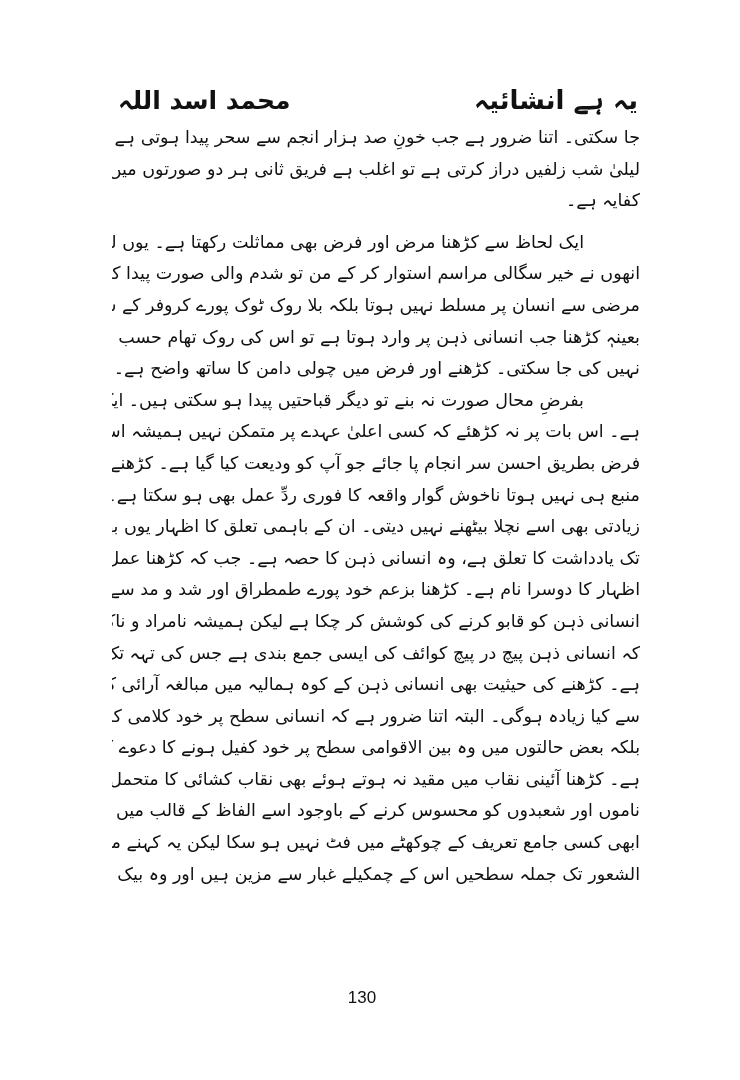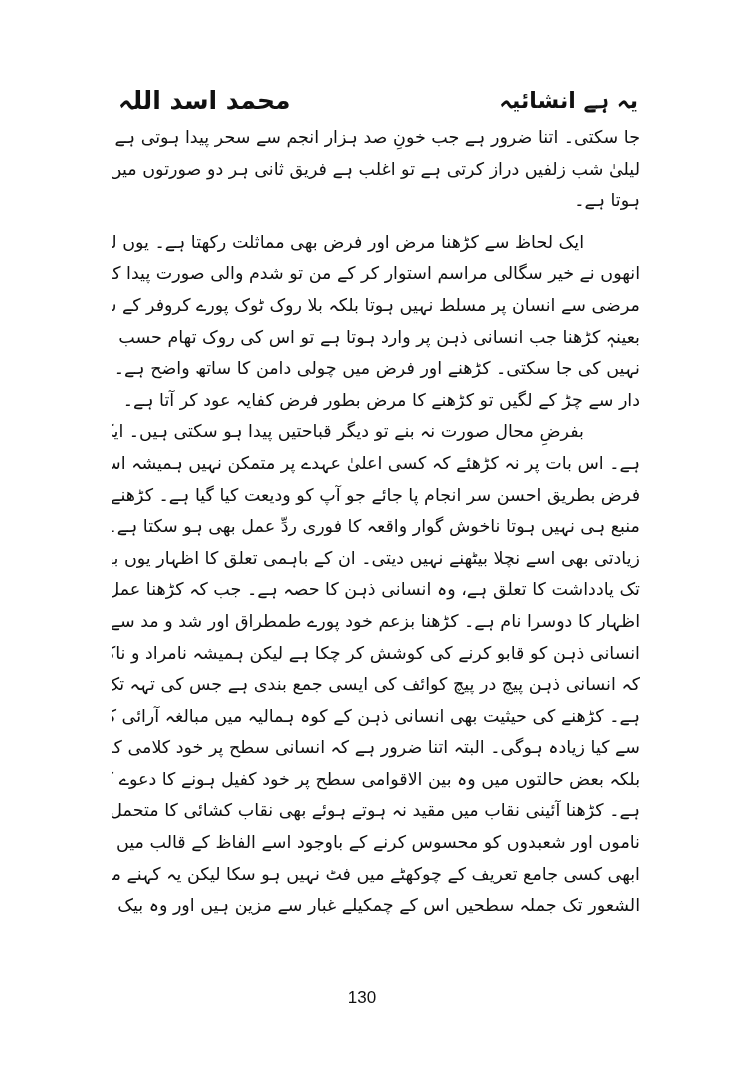--- a/index.html
+++ b/index.html
@@ -5,21 +5,21 @@
   html, body { margin: 0; padding: 0; }
   body {
     width: 740px; height: 1080px; background: #ffffff; position: relative; overflow: hidden;
     font-family: "DejaVu Sans", sans-serif; color: #111;
   }
   .page { position: absolute; left: 0; top: 0; width: 740px; height: 1080px; }
   .header {
     position: absolute; left: 118px; top: 80px; width: 520px; height: 40px;
     display: flex; justify-content: space-between; align-items: center; direction: rtl;
   }
-  .title { font-size: 22px; font-weight: bold; letter-spacing: 0; }
+  .title { font-size: 26px; font-weight: bold; letter-spacing: 0; }
   .author { font-size: 25px; font-weight: bold; }
   .body {
     position: absolute; left: 112px; top: 122px; width: 528px;
     direction: rtl; text-align: justify;
   }
   .line {
     display: block; height: 31.6px; line-height: 31.6px; font-size: 17.5px;
     white-space: nowrap; overflow: hidden; text-align: justify; text-align-last: justify;
   }
   .line.last { text-align-last: right; }
@@ -37,30 +37,29 @@
 
   <div class="header">
     <span class="title">یہ ہے انشائیہ</span>
     <span class="author">محمد اسد اللہ</span>
   </div>
 
   <div class="body">
     <div>
       <span class="line">جا سکتی۔ اتنا ضرور ہے جب خونِ صد ہزار انجم سے سحر پیدا ہوتی ہے یا غروب آفتاب کے نتیجے میں</span>
       <span class="line">لیلیٰ شب زلفیں دراز کرتی ہے تو اغلب ہے فریق ثانی ہر دو صورتوں میں کڑھنے ہی کا مظاہرہ کر رہا</span>
-      <span class="line last">ہوتا ہے۔</span>
+      <span class="line last">کفایہ ہے۔</span>
     </div>
     <div class="gap"></div>
     <div>
       <span class="line indent">ایک لحاظ سے کڑھنا مرض اور فرض بھی مماثلت رکھتا ہے۔ یوں لگتا ہے کہ جیسے</span>
       <span class="line">انھوں نے خیر سگالی مراسم استوار کر کے من تو شدم والی صورت پیدا کر لی ہے۔ جس طرح مرض</span>
       <span class="line">مرضی سے انسان پر مسلط نہیں ہوتا بلکہ بلا روک ٹوک پورے کروفر کے ساتھ براجمان ہوتا ہے</span>
       <span class="line">بعینہٖ کڑھنا جب انسانی ذہن پر وارد ہوتا ہے تو اس کی روک تھام حسب منشا تو گجا کسی قیمت پر بھی</span>
       <span class="line">نہیں کی جا سکتی۔ کڑھنے اور فرض میں چولی دامن کا ساتھ واضح ہے۔ کسی عزیز دوست یا قرابت</span>
-      <span class="line last">دار سے چڑ کے لگیں تو کڑھنے کا مرض بطور فرض کفایہ عود کر آتا ہے۔</span>
     </div>
     <div>
       <span class="line indent">بفرضِ محال صورت نہ بنے تو دیگر قباحتیں پیدا ہو سکتی ہیں۔ ایک عظیم فلاسفر کا کہنا</span>
       <span class="line">ہے۔ اس بات پر نہ کڑھئے کہ کسی اعلیٰ عہدے پر متمکن نہیں ہمیشہ اس بات پر توجہ دیجئے کہ وہ</span>
       <span class="line">فرض بطریق احسن سر انجام پا جائے جو آپ کو ودیعت کیا گیا ہے۔ کڑھنے کا ماحصل یادداشتوں کا</span>
       <span class="line">منبع ہی نہیں ہوتا ناخوش گوار واقعہ کا فوری ردِّ عمل بھی ہو سکتا ہے۔ بعض اوقات روشنی طبع کی</span>
       <span class="line">زیادتی بھی اسے نچلا بیٹھنے نہیں دیتی۔ ان کے باہمی تعلق کا اظہار یوں بھی کیا جا سکتا ہے کہ جہاں</span>
       <span class="line">تک یادداشت کا تعلق ہے، وہ انسانی ذہن کا حصہ ہے۔ جب کہ کڑھنا عمل اور شدید ردِ عمل کے</span>
       <span class="line">اظہار کا دوسرا نام ہے۔ کڑھنا بزعم خود پورے طمطراق اور شد و مد سے ذہانت و فطانت کے جلو میں</span>
       <span class="line">انسانی ذہن کو قابو کرنے کی کوشش کر چکا ہے لیکن ہمیشہ نامراد و ناکام ہی لوٹا ہے شاید اس لئے</span>

